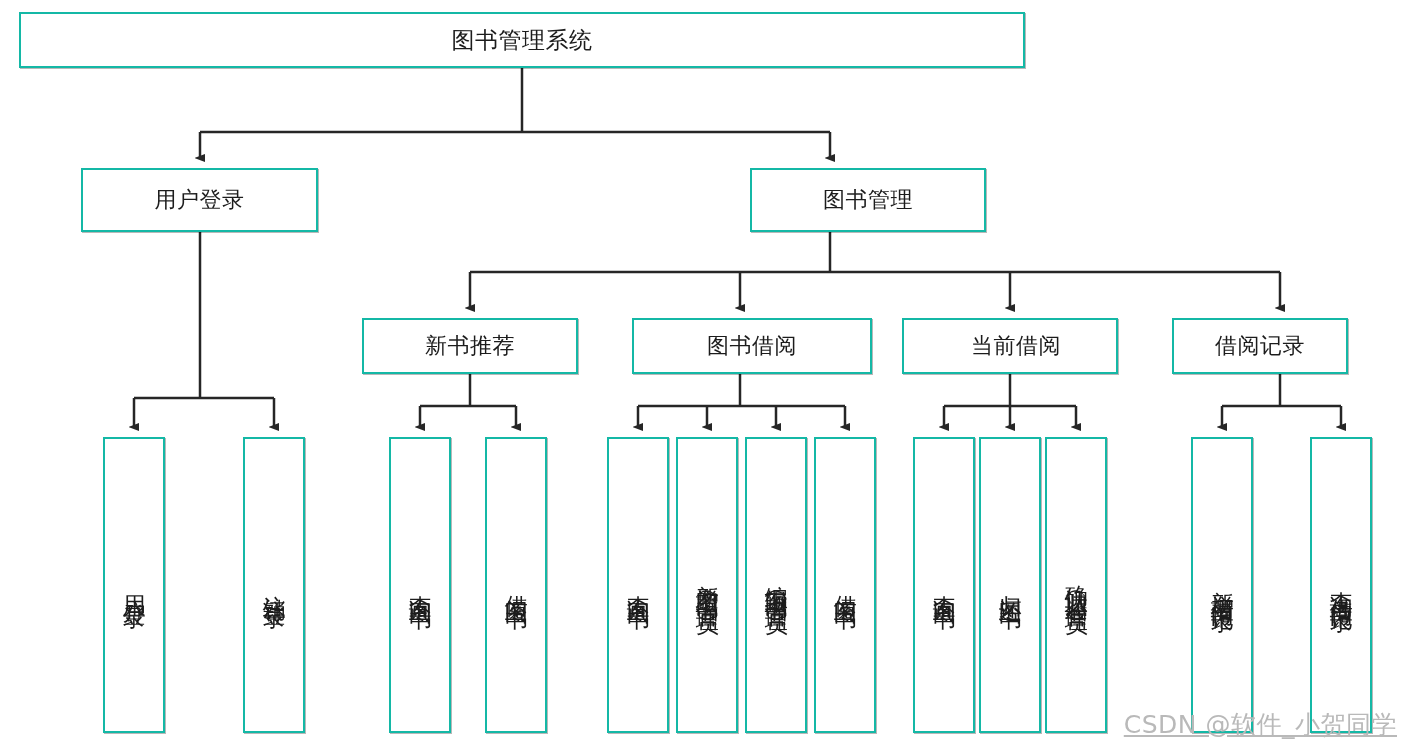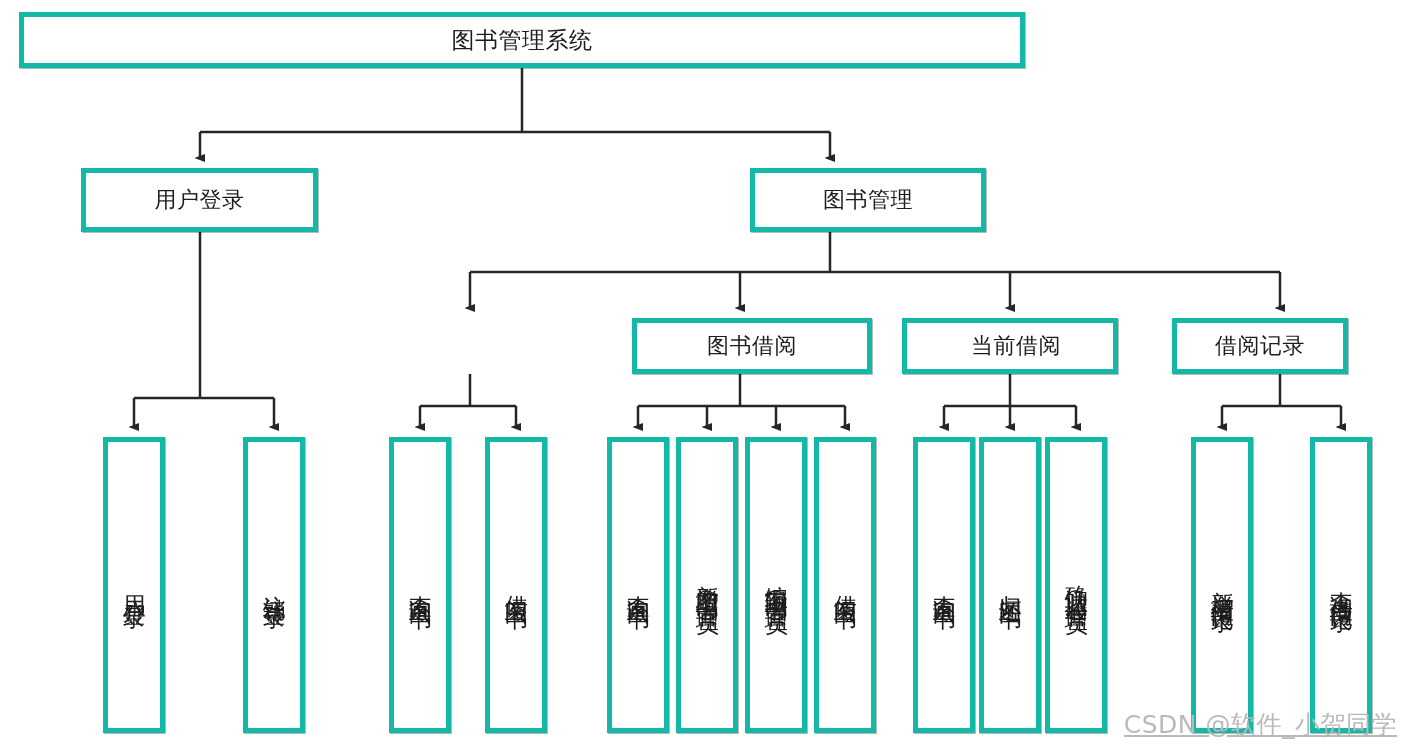--- a/index.html
+++ b/index.html
@@ -18,21 +18,21 @@
   #wires{
     position:absolute;
     left:0;top:0;
     width:1405px;height:747px;
     pointer-events:none;
   }
   .node{
     position:absolute;
     box-sizing:border-box;
     background:#ffffff;
-    border:5px solid #14b8a6;
+    border:2px solid #14b8a6;
     display:flex;
     align-items:center;
     justify-content:center;
     box-shadow:1px 1px 0 rgba(0,0,0,0.28);
     z-index:2;
   }
   .node .label{
     display:block;
     text-align:center;
     line-height:1.25;
@@ -129,20 +129,23 @@
     <span class="label">图书管理系统</span>
   </div>
 
   <div class="node horiz" style="left:81px;top:168px;width:237px;height:64px;">
     <span class="label">用户登录</span>
   </div>
   <div class="node horiz" style="left:750px;top:168px;width:236px;height:64px;">
     <span class="label">图书管理</span>
   </div>
 
+  <div class="node horiz" style="left:362px;top:318px;width:216px;height:56px;">
+    <span class="label">新书推荐</span>
+  </div>
   <div class="node horiz" style="left:632px;top:318px;width:240px;height:56px;">
     <span class="label">图书借阅</span>
   </div>
   <div class="node horiz" style="left:902px;top:318px;width:216px;height:56px;padding-left:12px;">
     <span class="label">当前借阅</span>
   </div>
   <div class="node horiz" style="left:1172px;top:318px;width:176px;height:56px;">
     <span class="label">借阅记录</span>
   </div>
 

